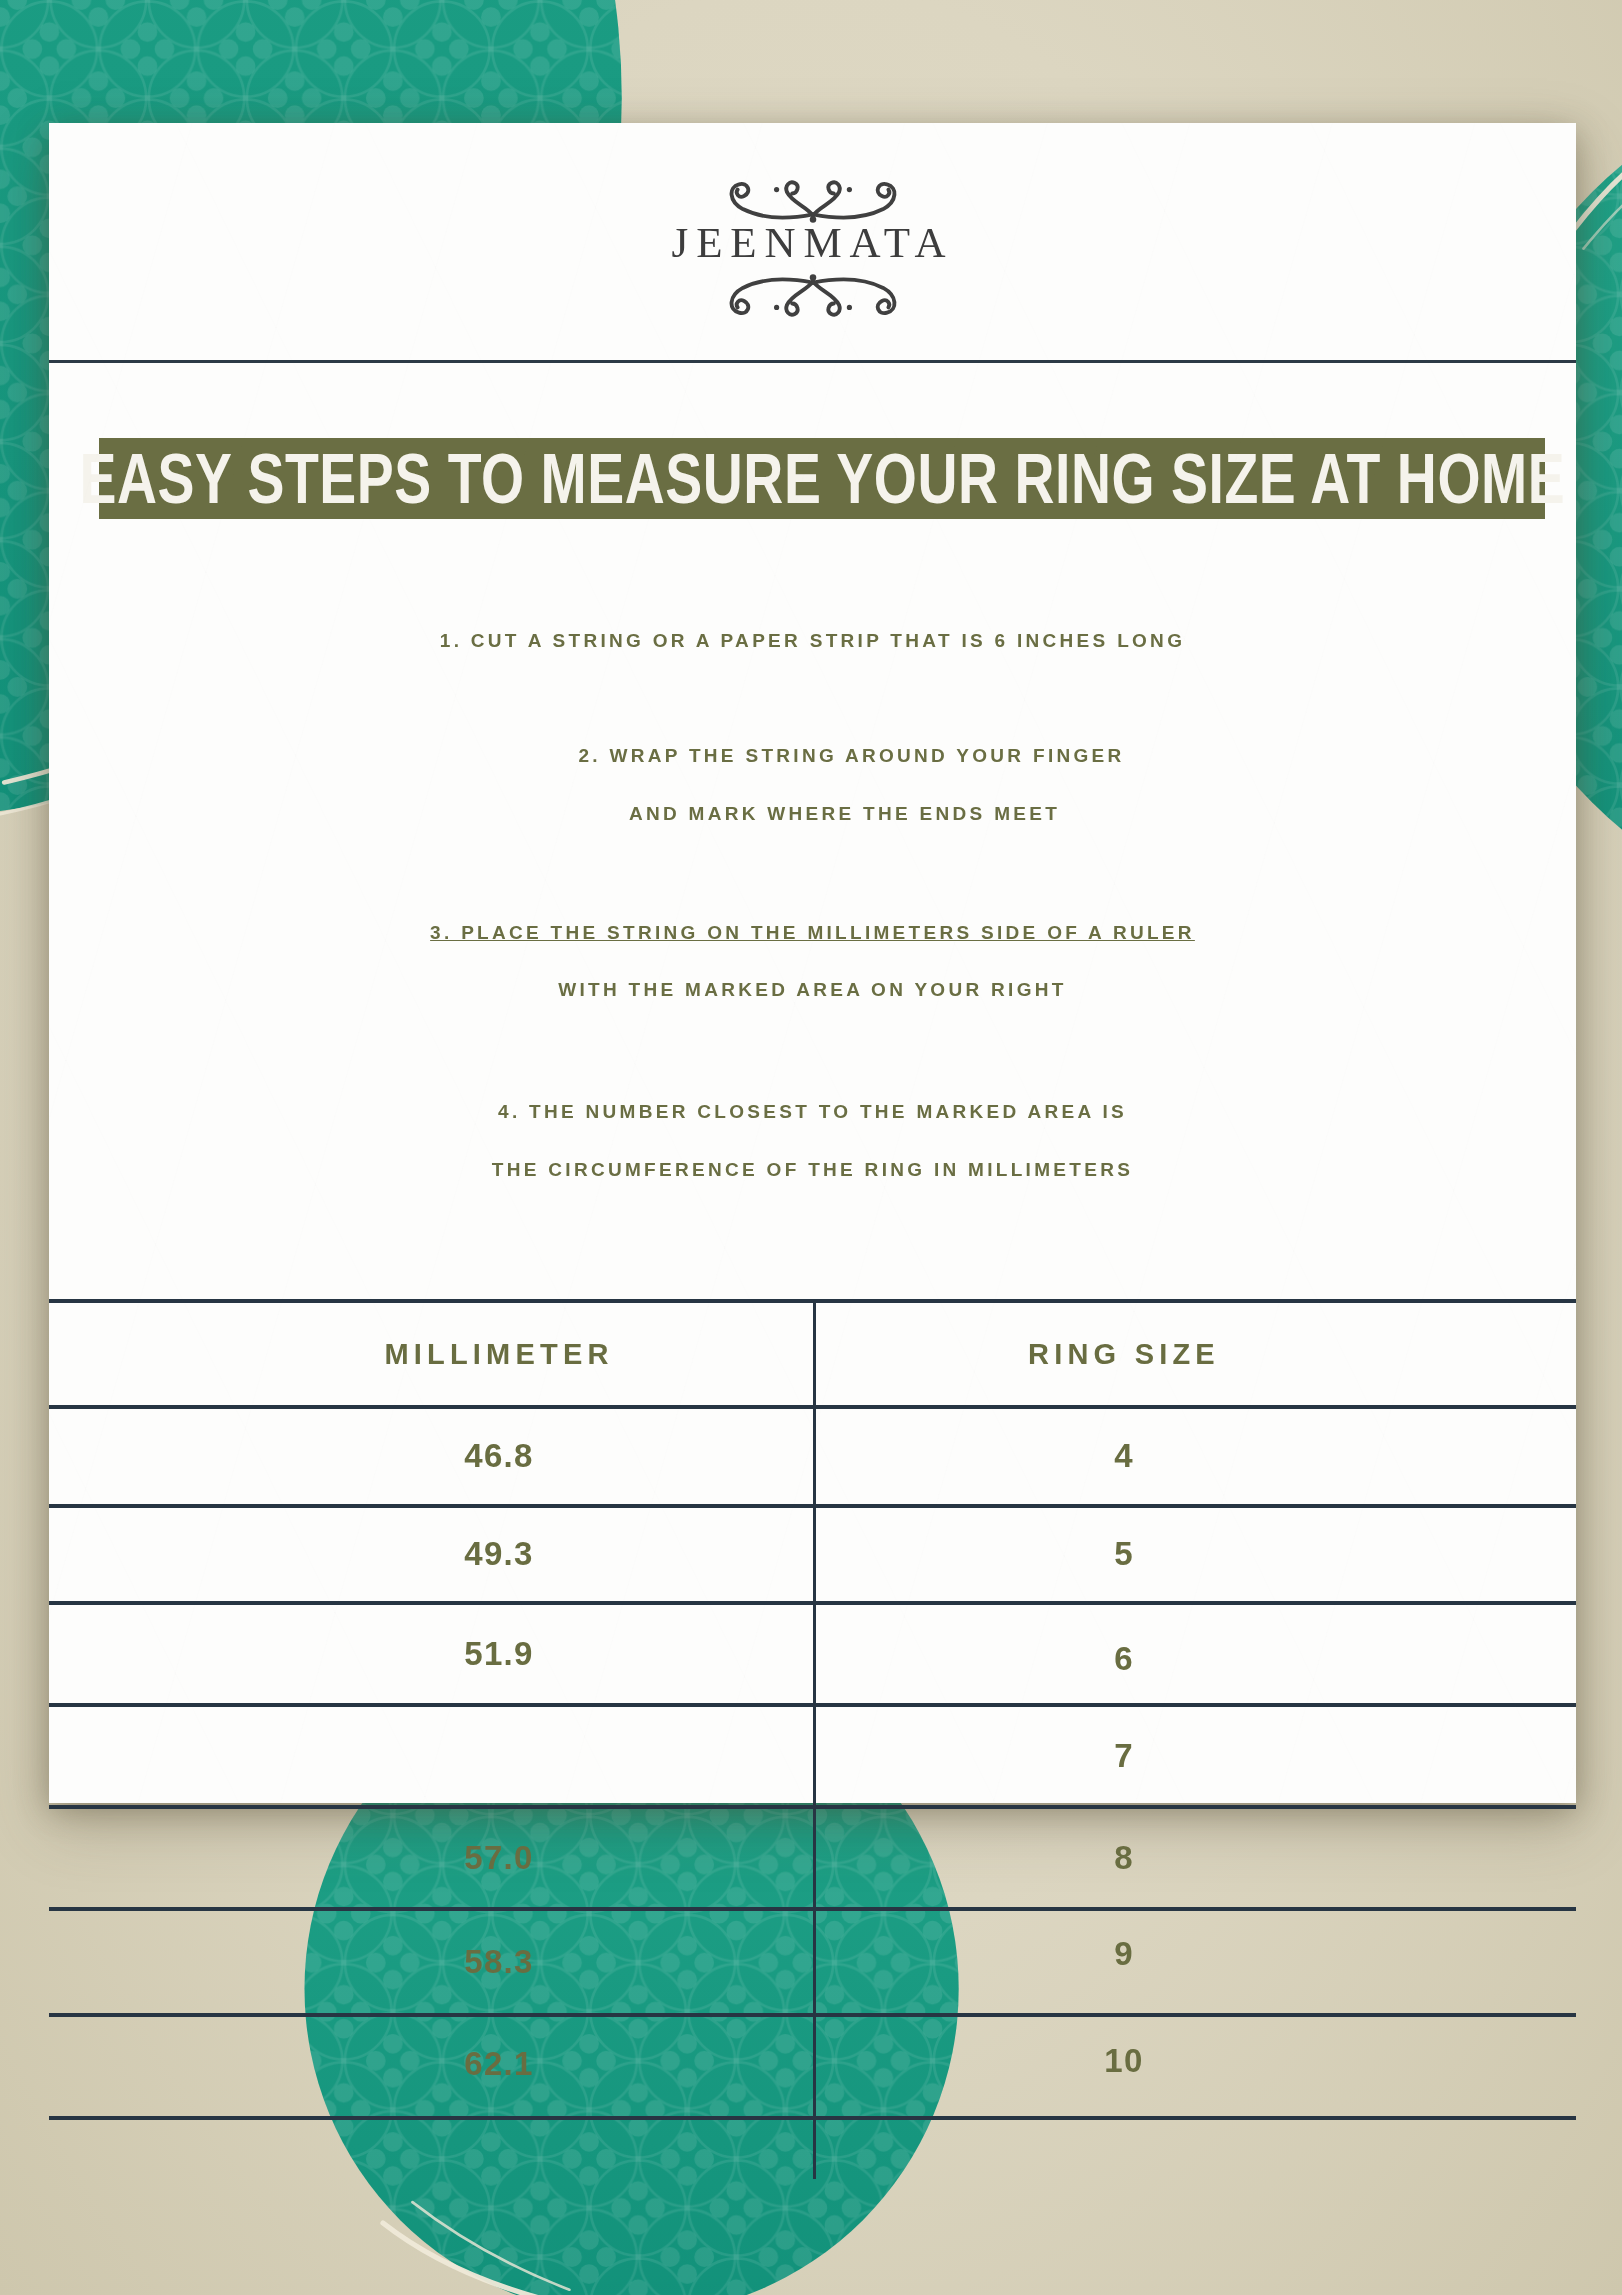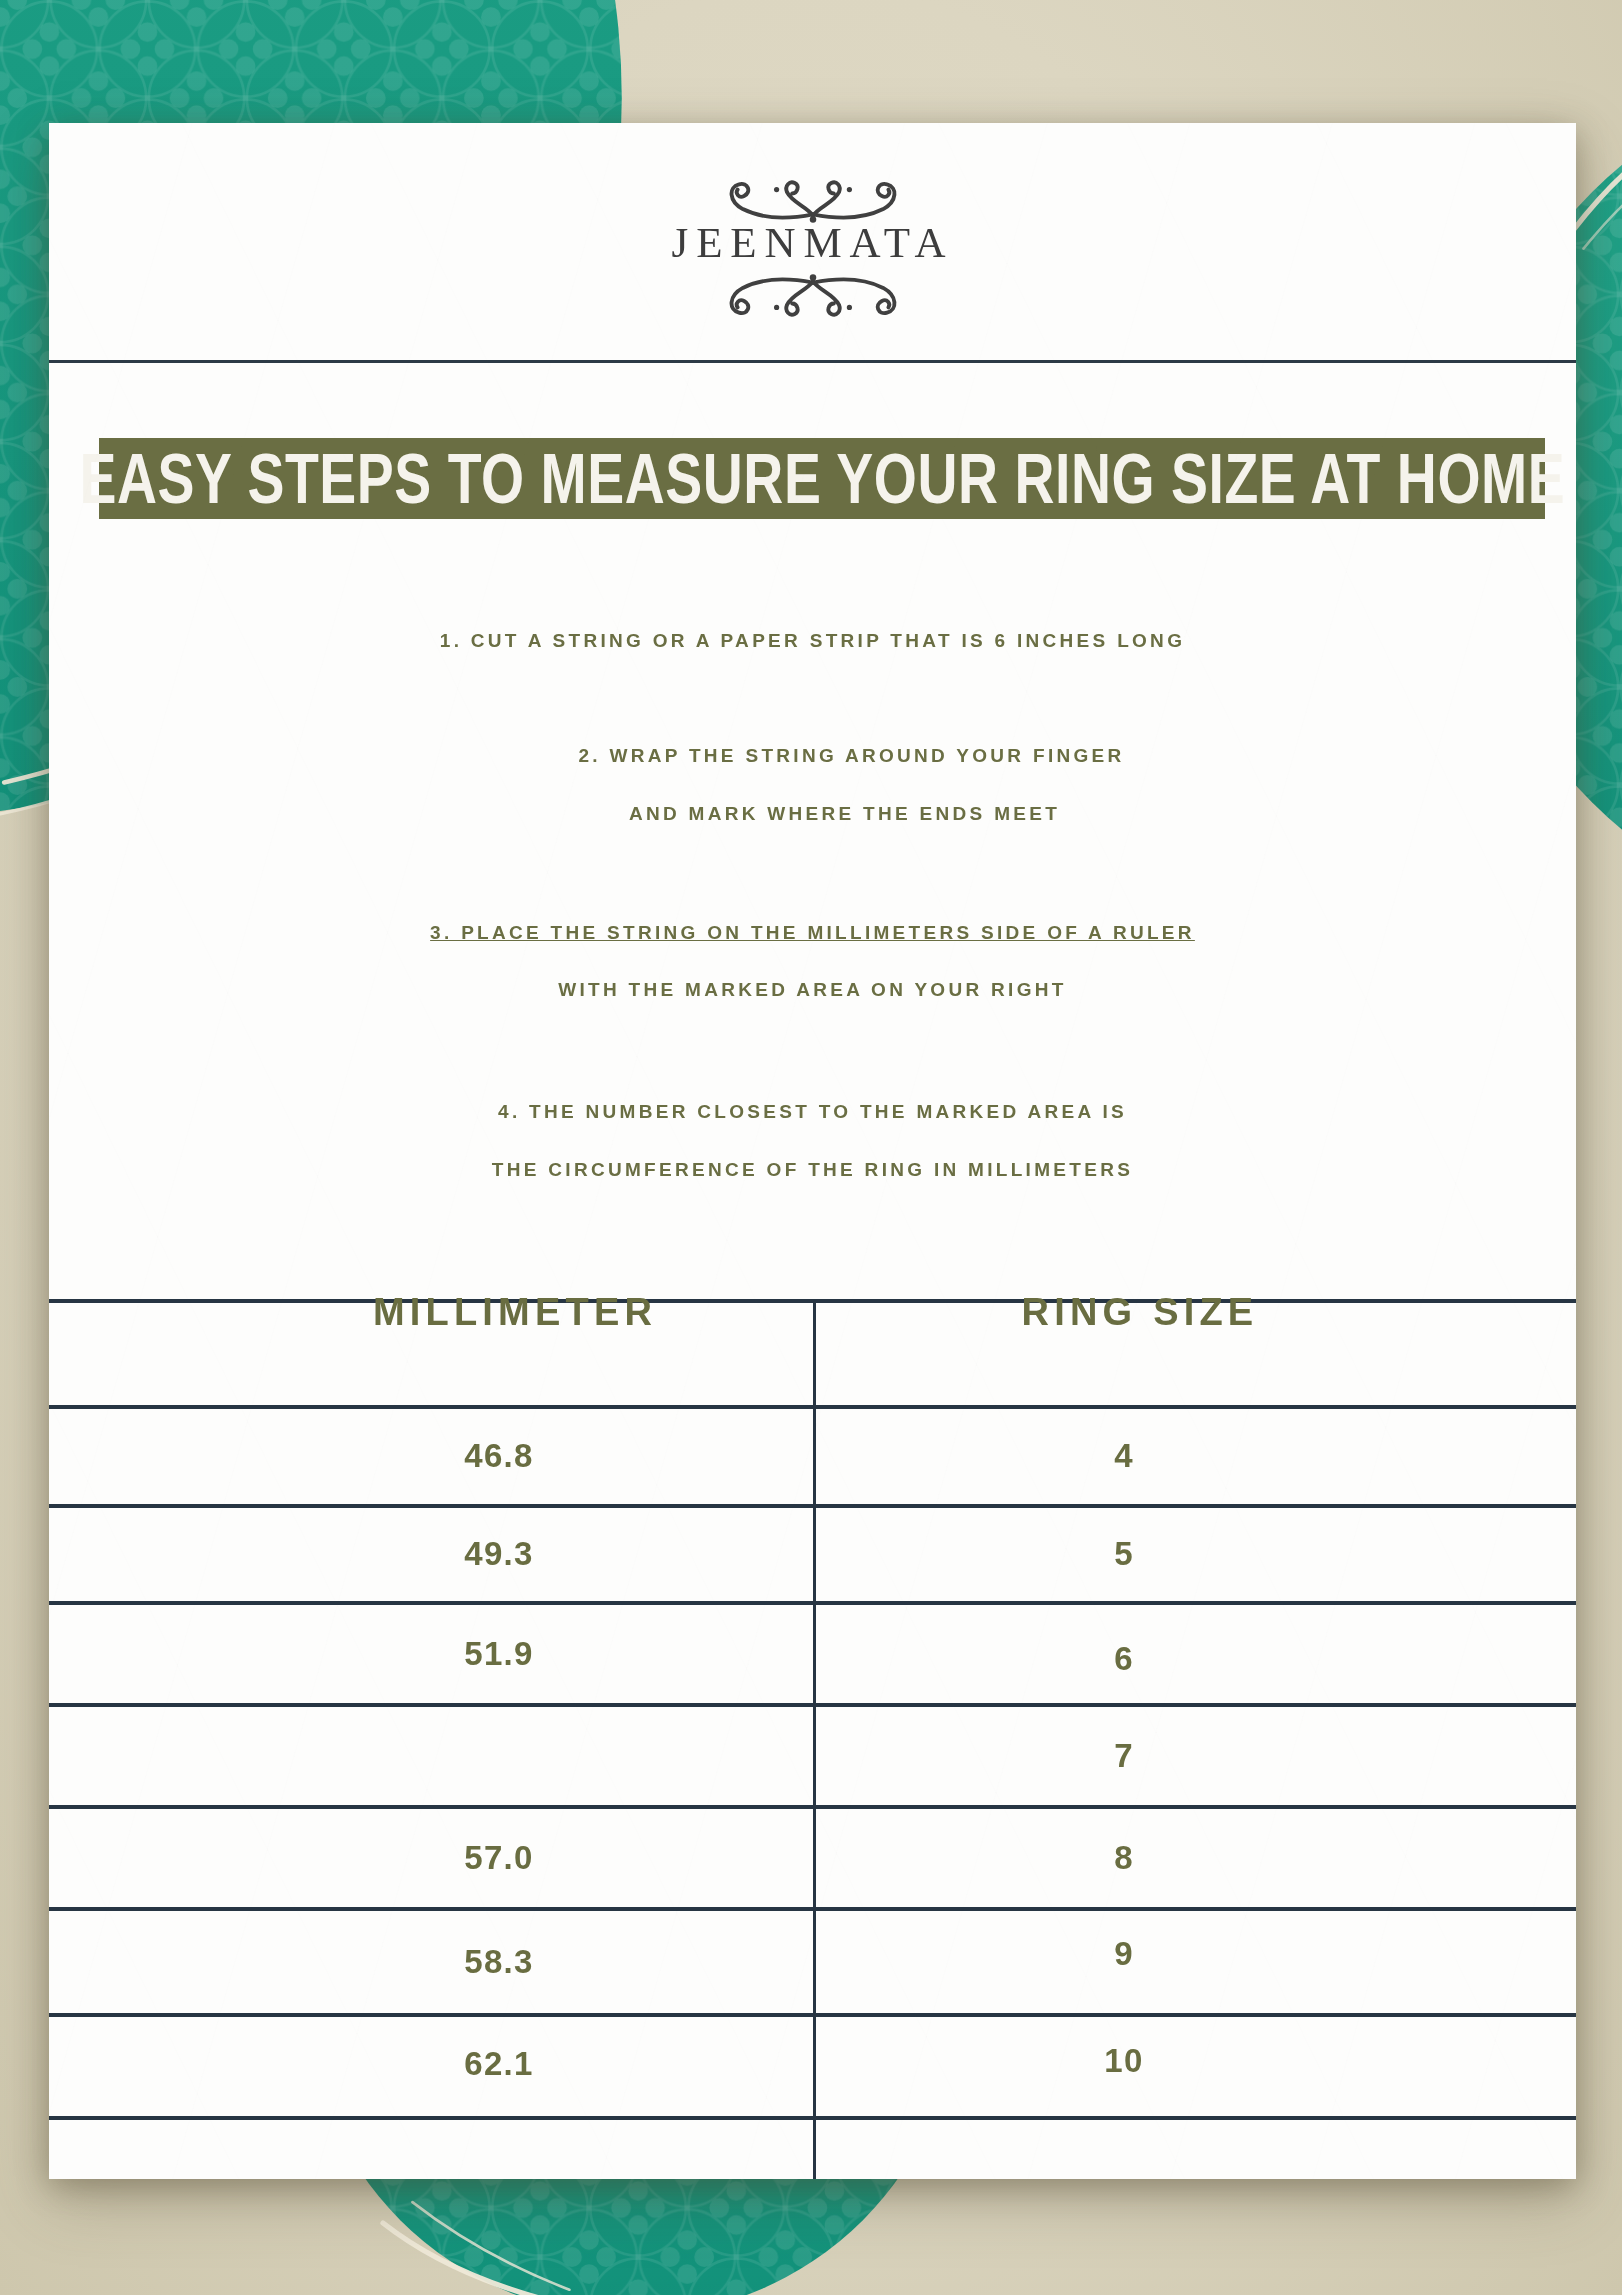--- a/index.html
+++ b/index.html
@@ -2,21 +2,21 @@
 <html style="font-size:10.5px"><head>
 <meta charset="utf-8">
 <style>
   html,body{margin:0;padding:0;}
   body{width:1623px;height:2295px;font-family:"Liberation Sans",sans-serif;}
   .canvas{position:relative;width:1623px;height:2295px;overflow:hidden;
     background:radial-gradient(ellipse at 50% 42%, #e3ddc9 0%, #dcd6c1 52%, #cec7ad 100%);}
   .bg-art{position:absolute;left:0;top:0;z-index:0;}
 
   
-  .card{position:absolute;left:49px;top:123px;width:1527px;height:2056px;z-index:1;
+  .card{position:absolute;left:49px;top:123px;width:1527px;height:1680px;z-index:1;
     background:#fdfdfc;
     box-shadow:0 7.9px 29.4px rgba(80,70,45,.38), 0 22px 59px rgba(80,70,45,.28);}
   .card::after{content:"";position:absolute;inset:0;pointer-events:none;opacity:.5;
     background:
       repeating-linear-gradient(106deg, rgba(100,100,100,.02) 0 1.3px, transparent 1.3px 137px),
       repeating-linear-gradient(64deg, rgba(120,120,120,.018) 0 1.3px, transparent 1.3px 170px);}
 
   
   .flourish{position:absolute;left:50%;transform:translateX(-50%);}
   .flourish.top{top:51px;}
@@ -42,21 +42,21 @@
 
   
   .hline{position:absolute;left:0;width:100%;height:3.9px;background:#273543;}
   .hl0{top:1176px;} .hl1{top:1282px;} .hl2{top:1381px;} .hl3{top:1478px;}
   .hl4{top:1580px;} .hl5{top:1682px;} .hl6{top:1784px;} .hl7{top:1890px;} .hl8{top:1993px;}
   .vline{position:absolute;left:764px;top:1178px;width:2.6px;height:878px;background:#273543;}
 
   .cell{position:absolute;text-align:center;white-space:nowrap;color:#696d41;font-weight:700;}
   .col-mm{left:0;width:900px;}
   .col-size{left:764px;width:622px;}
-  .th{font-size:38px;line-height:42px;letter-spacing:5.2px;top:1168px;padding-left:16px;}
+  .th{font-size:29px;line-height:42px;letter-spacing:5.2px;top:1210px;}
   .td{font-size:33px;line-height:42px;letter-spacing:1.3px;}
   .r0{top:1312px;} .r1{top:1410px;} .r2{top:1510px;} .r3{top:1612px;}
   .r4{top:1714px;} .r5{top:1818px;} .r6{top:1923px;}
   .td.col-size.r2{transform:translateY(5.2px);}
   .td.col-size.r5{transform:translateY(-7.9px);}
   .td.col-size.r6{transform:translateY(-6.5px);}
   .td.col-mm.r6{transform:translateY(-2.6px);}
 </style>
 </head>
 <body>

